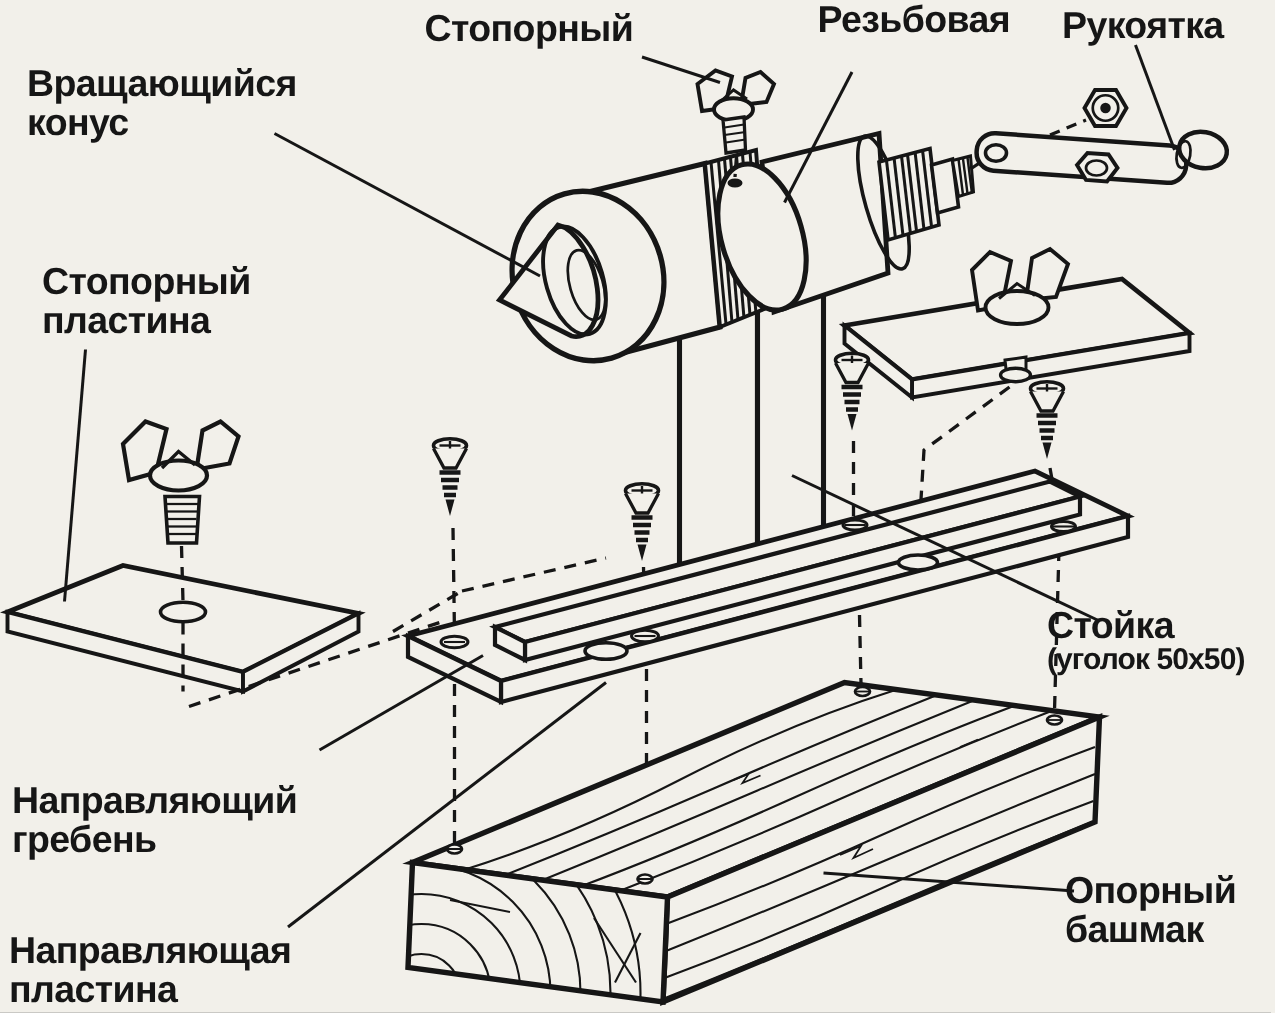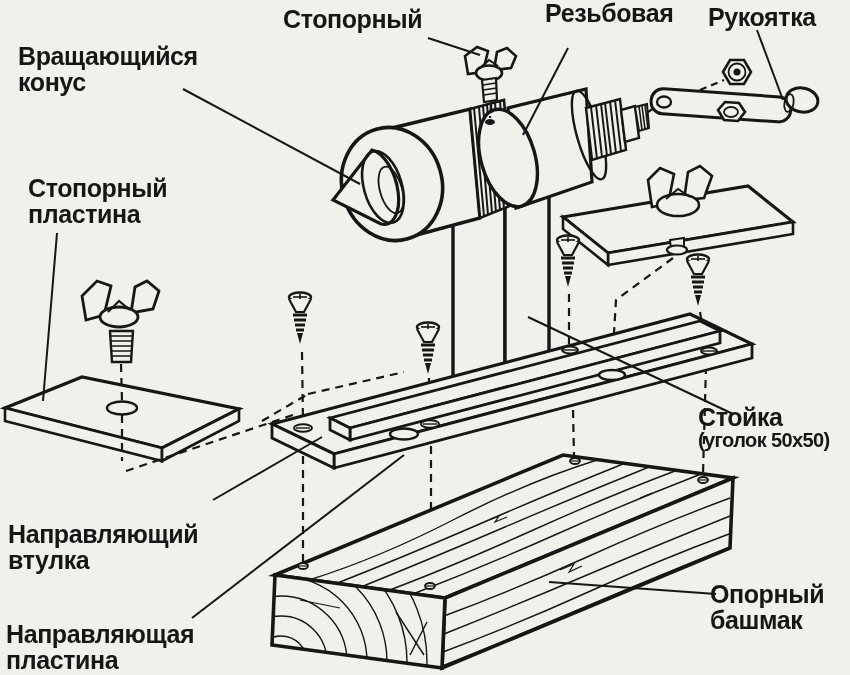--- a/index.html
+++ b/index.html
@@ -286,21 +286,21 @@
   <div class="label" style="left:28px;  top:175px; width:165px;">
     <div>Стопорный</div>
     <div>пластина</div>
   </div>
   <div class="label" style="left:698px; top:404px; width:165px;">
     <div>Стойка</div>
     <div class="sub">(уголок 50x50)</div>
   </div>
   <div class="label" style="left:8px;   top:500px; width:215px;margin-top:21px;">
     <div>Направляющий</div>
-    <div>втулка</div>
+    <div>гребень</div>
   </div>
   <div class="label" style="left:6px;   top:621px; width:213px;">
     <div>Направляющая</div>
     <div>пластина</div>
   </div>
   <div class="label" style="left:710px; top:581px; width:155px;">
     <div>Опорный</div>
     <div>башмак</div>
   </div>
 

